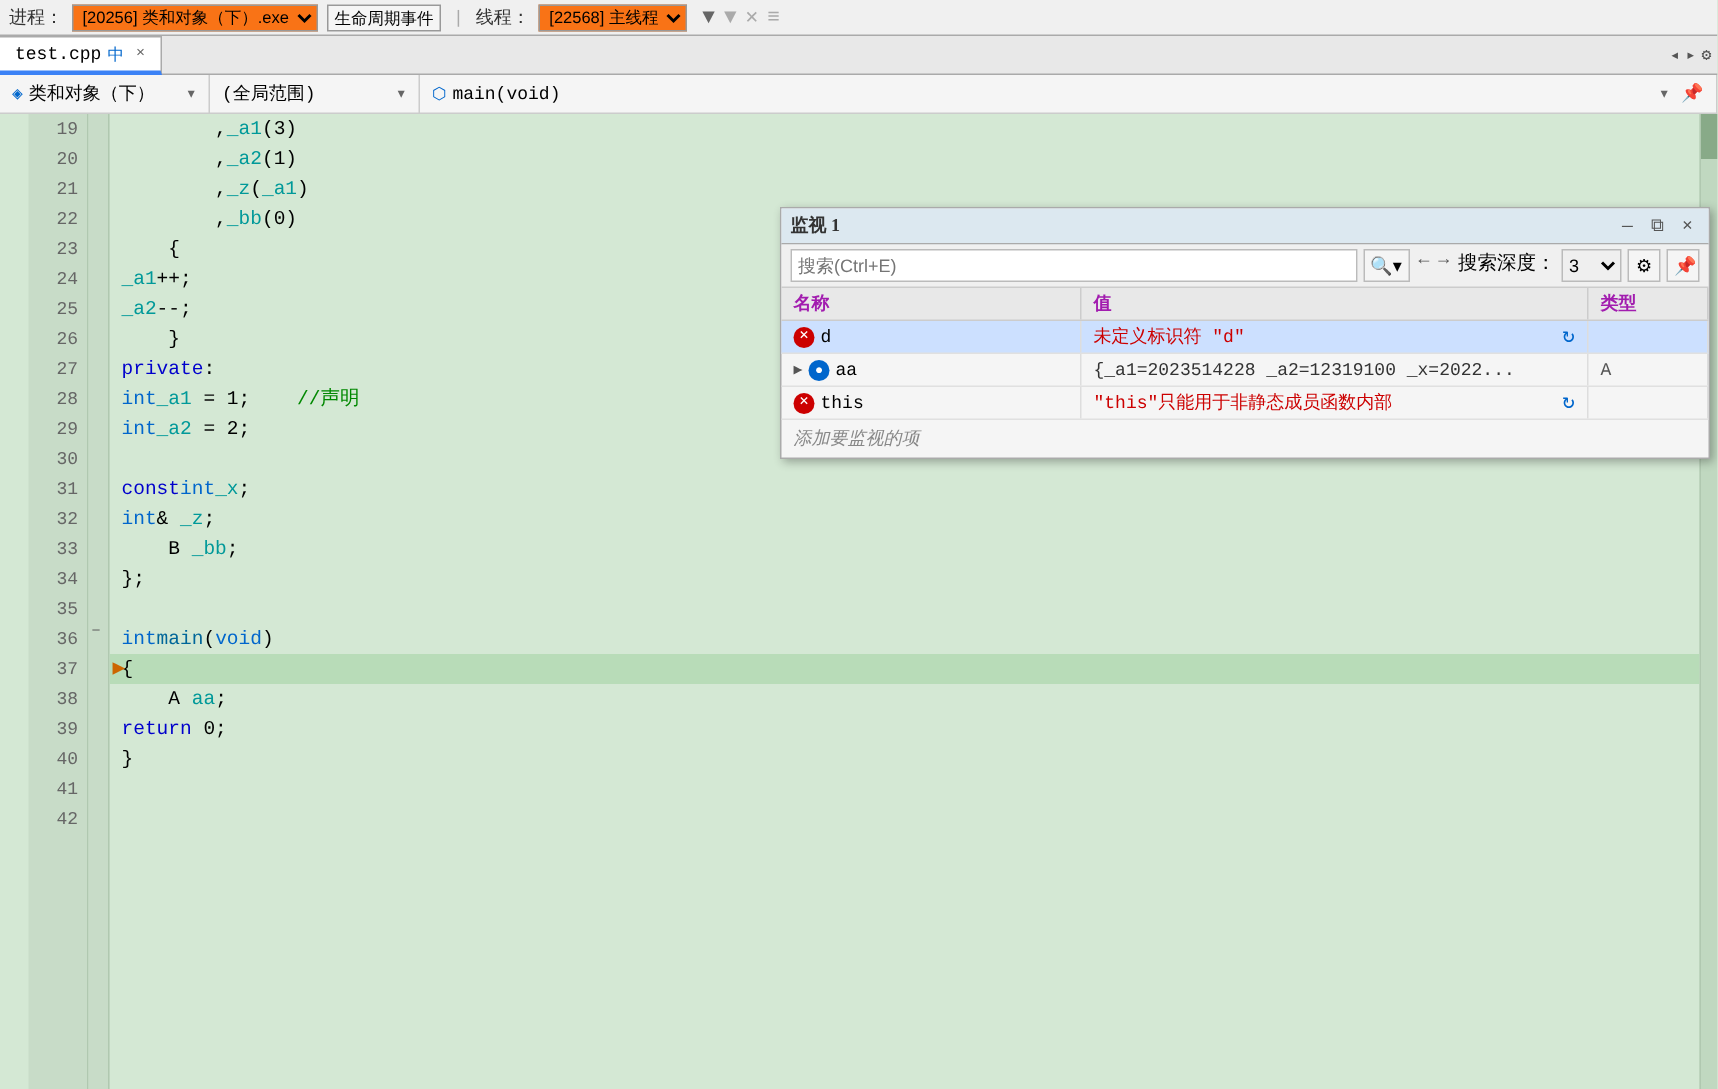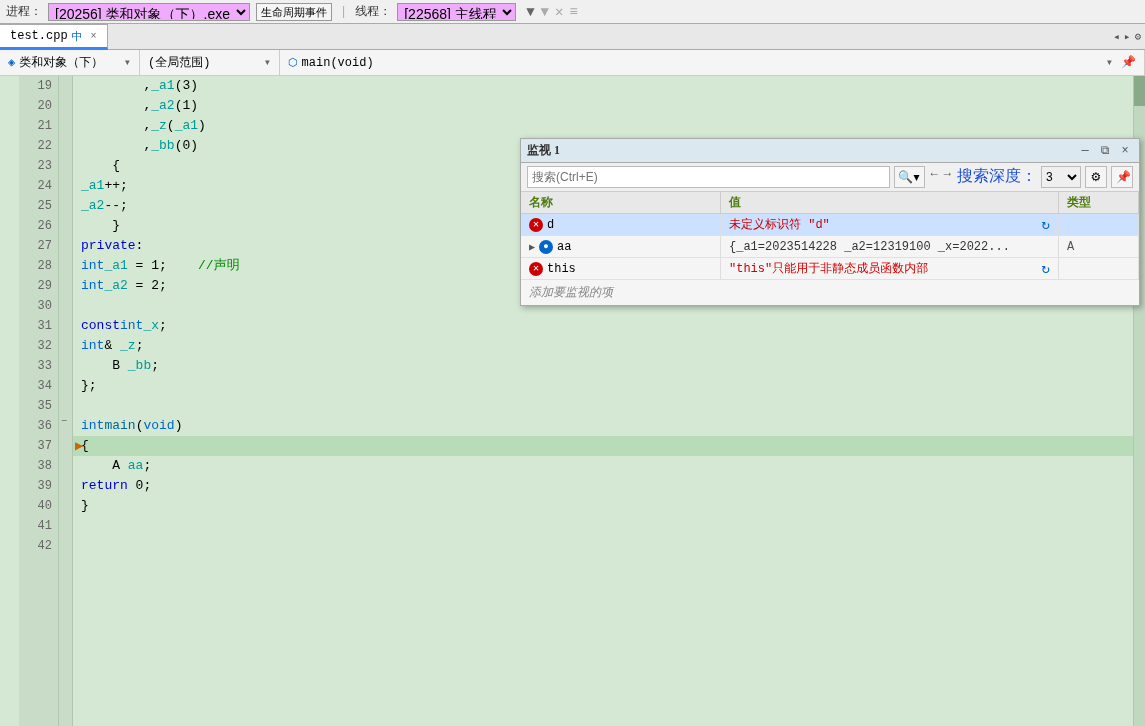--- a/index.html
+++ b/index.html
@@ -11,24 +11,24 @@
       border-bottom: 1px solid #aaa;
       padding: 2px 6px;
       display: flex;
       align-items: center;
       gap: 6px;
       font-size: 12px;
       height: 24px;
     }
     .toolbar-label { color: #333; }
     .toolbar-select {
-      font-size: 14px;
+      font-size: 11px;
       padding: 1px 2px;
       border: 1px solid #999;
-      background: #f0abfc;
+      background: #f97316;
       height: 18px;
     }
     .toolbar-btn {
       font-size: 11px;
       padding: 1px 4px;
       border: 1px solid #999;
       background: #f5f5f5;
       cursor: pointer;
       height: 18px;
     }
@@ -212,22 +212,22 @@
     }
     .watch-search-btn {
       border: 1px solid #bbb;
       background: #f5f5f5;
       padding: 2px 4px;
       font-size: 12px;
       cursor: pointer;
       height: 22px;
     }
     .watch-depth-label {
-      font-size: 16px;
-      color: #1d4ed8;
+      font-size: 13px;
+      color: #000000;
     }
     .watch-depth-select {
       border: 1px solid #bbb;
       font-size: 12px;
       height: 22px;
       width: 40px;
     }
     .watch-action-btn {
       border: 1px solid #bbb;
       background: #f5f5f5;
@@ -241,21 +241,21 @@
     .watch-columns {
       display: grid;
       grid-template-columns: 200px 1fr 80px;
       border-bottom: 1px solid #ccc;
       background: #e8e8e8;
     }
     .watch-col-header {
       padding: 2px 8px;
       font-size: 12px;
       font-weight: bold;
-      color: #4d7c0f;
+      color: #a21caf;
       border-right: 1px solid #ccc;
     }
     .watch-row {
       display: grid;
       grid-template-columns: 200px 1fr 80px;
       border-bottom: 1px solid #e0e0e0;
       min-height: 22px;
     }
     .watch-row.selected {
       background: #cce0ff;

